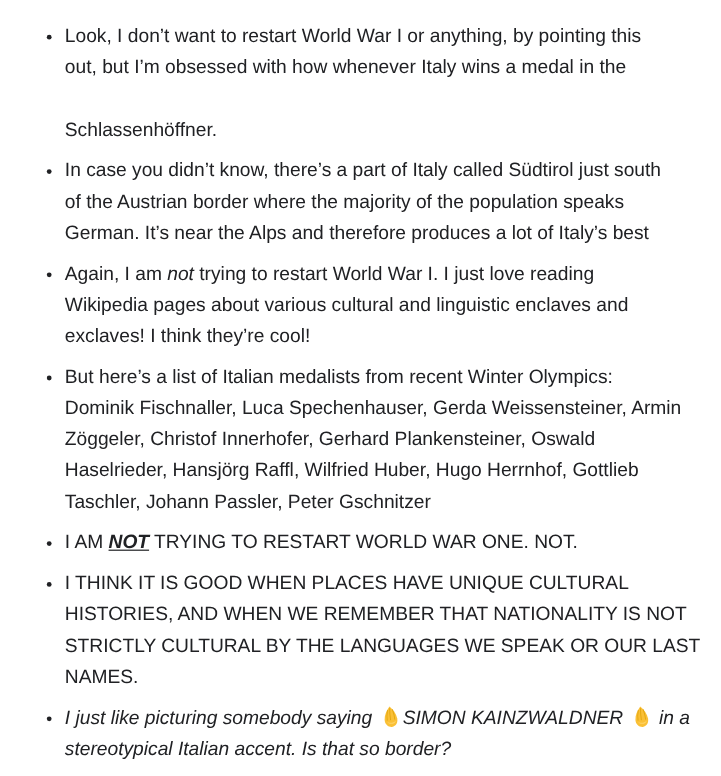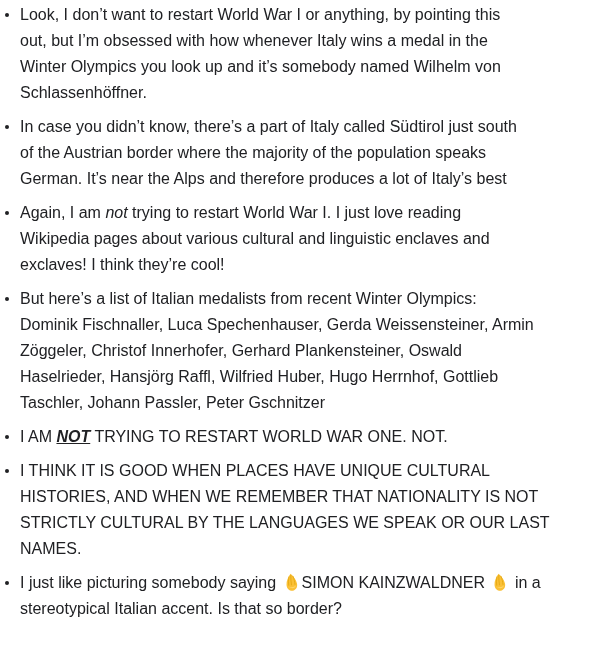--- a/index.html
+++ b/index.html
@@ -17,31 +17,32 @@
     color: #202124;
     -webkit-font-smoothing: antialiased;
   }
   .doc {
     width: 601px;
     height: 647px;
     box-sizing: border-box;
     padding-top: 2px;
   }
   ul.bullet-list {
-    margin: 0;
-    padding: 0 0 0 20px;
+    margin: 16px;
+    padding: 0 0 0 38px;
     list-style: none;
   }
   ul.bullet-list > li {
     position: relative;
     margin: 0 0 8px 0;
     white-space: nowrap;
   }
   ul.bullet-list > li:last-child {
     margin-bottom: 0;
+    font-style: italic;
   }
   ul.bullet-list > li::before {
     content: "";
     position: absolute;
     left: -15px;
     top: 11px;
     width: 4px;
     height: 4px;
     border-radius: 50%;
     background: #202124;
@@ -60,21 +61,21 @@
     height: 19px;
     vertical-align: -3.5px;
     margin: 0 1px;
   }
 </style>
 </head>
 <body style="background: rgb(255, 255, 255); color: rgb(32, 33, 36);">
 
 <div class="doc">
   <ul class="bullet-list">
-      <li><span>Look, I don’t want to restart World War I or anything, by pointing this</span><br><span>out, but I’m obsessed with how whenever Italy wins a medal in the</span><br><span>Winter Olympics you look up and it’s somebody named Wilhelm von</span><br><span>Schlassenhöffner.</span></li>
+      <li><span>Look, I don’t want to restart World War I or anything, by pointing this</span><br><span>out, but I’m obsessed with how whenever Italy wins a medal in the</span><br><br><span>Schlassenhöffner.</span></li>
       <li><span>In case you didn’t know, there’s a part of Italy called Südtirol just south</span><br><span>of the Austrian border where the majority of the population speaks</span><br><span>German. It’s near the Alps and therefore produces a lot of Italy’s best</span><br></li>
       <li><span>Again, I am </span><span class="seg-i">not</span><span> trying to restart World War I. I just love reading</span><br><span>Wikipedia pages about various cultural and linguistic enclaves and</span><br><span>exclaves! I think they’re cool!</span></li>
       <li><span>But here’s a list of Italian medalists from recent Winter Olympics:</span><br><span>Dominik Fischnaller, Luca Spechenhauser, Gerda Weissensteiner, Armin</span><br><span>Zöggeler, Christof Innerhofer, Gerhard Plankensteiner, Oswald</span><br><span>Haselrieder, Hansjörg Raffl, Wilfried Huber, Hugo Herrnhof, Gottlieb</span><br><span>Taschler, Johann Passler, Peter Gschnitzer</span></li>
       <li><span>I AM </span><span class="seg-biu">NOT</span><span> TRYING TO RESTART WORLD WAR ONE. NOT.</span></li>
       <li><span>I THINK IT IS GOOD WHEN PLACES HAVE UNIQUE CULTURAL</span><br><span>HISTORIES, AND WHEN WE REMEMBER THAT NATIONALITY IS NOT</span><br><span>STRICTLY CULTURAL BY THE LANGUAGES WE SPEAK OR OUR LAST</span><br><span>NAMES.</span></li>
       <li><span>I just like picturing somebody saying </span><svg class="emoji" viewBox="0 0 36 36" aria-hidden="true">
     <g transform="rotate(-8 18 18)">
       <path fill="#FAC036" d="M18.5 1.5 C 13 7, 8.5 14.5, 8 21.5 C 7.5 28.5, 12 33.5, 18 34 C 24.5 33.5, 28.5 28.5, 28 21.5 C 27.5 14.5, 23.5 7, 18.5 1.5 Z"></path>
       <path fill="none" stroke="#E2A610" stroke-width="1.5" stroke-linecap="round" d="M14.5 7 C 12.8 12.5, 12 17.5, 12 22.5"></path>
       <path fill="none" stroke="#E2A610" stroke-width="1.5" stroke-linecap="round" d="M18.5 4.5 C 17.6 10.5, 17.2 16.5, 17.3 22.5"></path>

